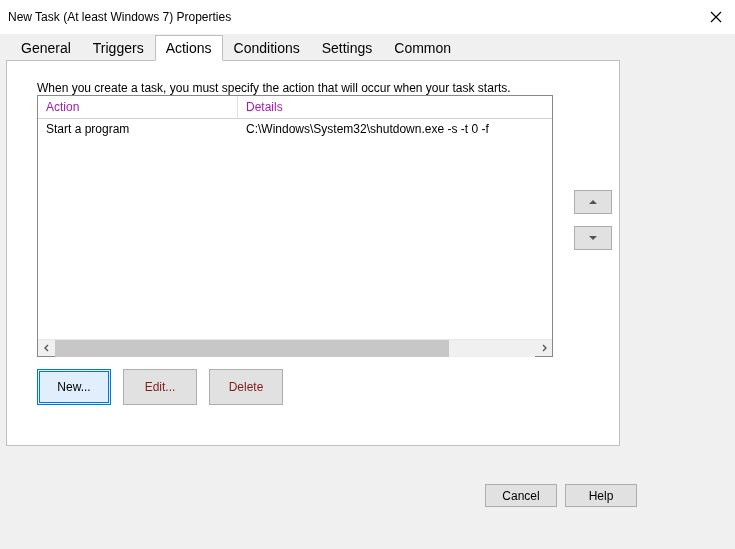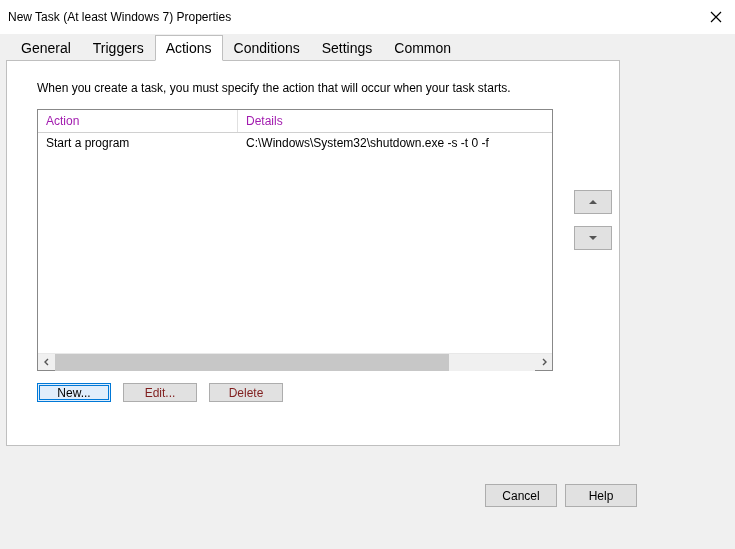--- a/index.html
+++ b/index.html
@@ -69,21 +69,20 @@
       border: 1px solid #bfbfbf;
       background: #fff;
       width: 614px;
       height: 386px;
       padding: 20px 30px 16px 30px;
       position: relative;
     }
     .instruction {
       font-size: 12px;
       color: #000;
-      margin-bottom: 14px;
     }
     .actions-area {
       display: flex;
       gap: 12px;
     }
     .table-wrap {
       border: 1px solid #888;
       width: 516px;
       height: 262px;
       display: flex;
@@ -167,21 +166,21 @@
       cursor: pointer;
     }
     .updown .btn svg { width: 10px; height: 6px; }
     .button-row {
       display: flex;
       gap: 12px;
       margin-top: 12px;
     }
     .win-btn {
       min-width: 74px;
-      height: 19px;
+      height: 36px;
       border: 1px solid #adadad;
       background: #e1e1e1;
       font-size: 12px;
       color: #000;
       display: flex;
       align-items: center;
       justify-content: center;
       cursor: pointer;
       padding: 0 8px;
     }

